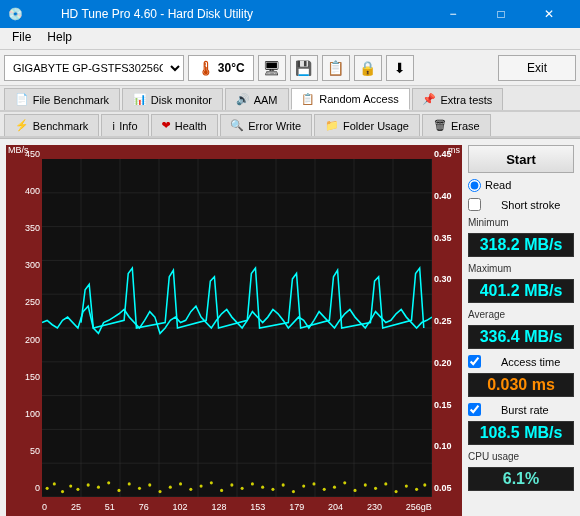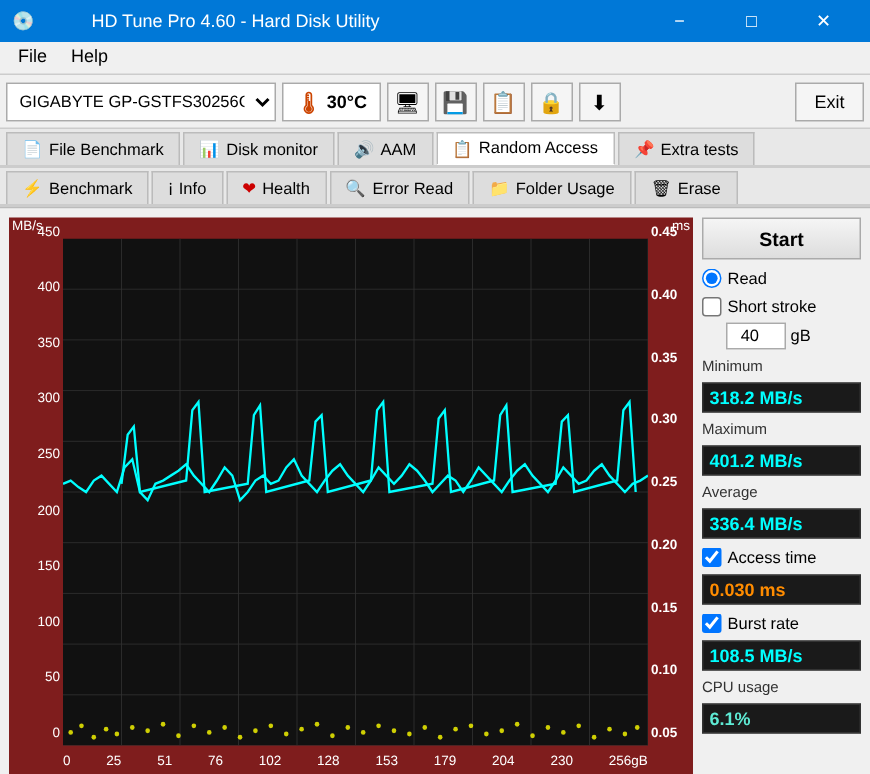--- a/index.html
+++ b/index.html
@@ -103,21 +103,21 @@
       background: #f5f5f5;
       cursor: pointer;
       display: flex;
       align-items: center;
       justify-content: center;
       font-size: 14px;
     }
     .exit-btn {
       margin-left: auto;
       height: 26px;
-      padding: 0 12px;
+      padding: 0 28px;
       border: 1px solid #aaa;
       background: #f5f5f5;
       cursor: pointer;
       font-size: 12px;
     }
 
     
     .tab-bar {
       background: #e8e8e8;
       display: flex;
@@ -178,28 +178,27 @@
       font-weight: bold;
     }
     .radio-group {
       display: flex;
       flex-direction: column;
       gap: 2px;
       margin-top: 2px;
     }
     .radio-row {
       display: flex;
-      align-items: center;
       gap: 4px;
       font-size: 11px;
     }
     .checkbox-row {
       display: flex;
       align-items: center;
-      gap: 4px;
+      gap: 20px;
       font-size: 11px;
       margin-top: 2px;
     }
     .stroke-input-row {
       display: flex;
       align-items: center;
       gap: 3px;
       margin-left: 16px;
     }
     .stroke-input {
@@ -212,21 +211,22 @@
     }
     .gb-label { font-size: 11px; }
 
     .stat-block {
       background: #1a1a1a;
       border: 1px solid #333;
       padding: 2px 4px;
       margin-top: 1px;
     }
     .stat-value {
-      font-size: 12px;
+      text-align: center;
+      font-size: 16px;
       font-weight: bold;
     }
     .stat-value.cyan { color: #00ffff; }
 
     .section-label {
       font-size: 10px;
       color: #333;
       margin-top: 2px;
     }
 
@@ -353,21 +353,21 @@
     <div class="tab">
       <span>ℹ</span>
       <span>Info</span>
     </div>
     <div class="tab">
       <span style="color:#cc0000;">❤</span>
       <span>Health</span>
     </div>
     <div class="tab">
       <span>🔍</span>
-      <span>Error Read</span>
+      <span>Error Write</span>
     </div>
     <div class="tab">
       <span>📁</span>
       <span>Folder Usage</span>
     </div>
     <div class="tab">
       <span>🗑</span>
       <span>Erase</span>
     </div>
   </div>
@@ -587,24 +587,20 @@
       <div class="radio-row">
         <input type="radio" name="rw" checked="" style="">
         <span>Read</span>
       </div>
     </div>
 
     <div class="checkbox-row">
       <input type="checkbox" style="">
       <span>Short stroke</span>
     </div>
-    <div class="stroke-input-row">
-      <input class="stroke-input" type="number" value="40" style="">
-      <span class="gb-label">gB</span>
-    </div>
 
 
     <div class="section-label">Minimum</div>
     <div class="stat-block">
       <div class="stat-value cyan">318.2 MB/s</div>
     </div>
 
     <div class="section-label">Maximum</div>
     <div class="stat-block">
       <div class="stat-value cyan">401.2 MB/s</div>

